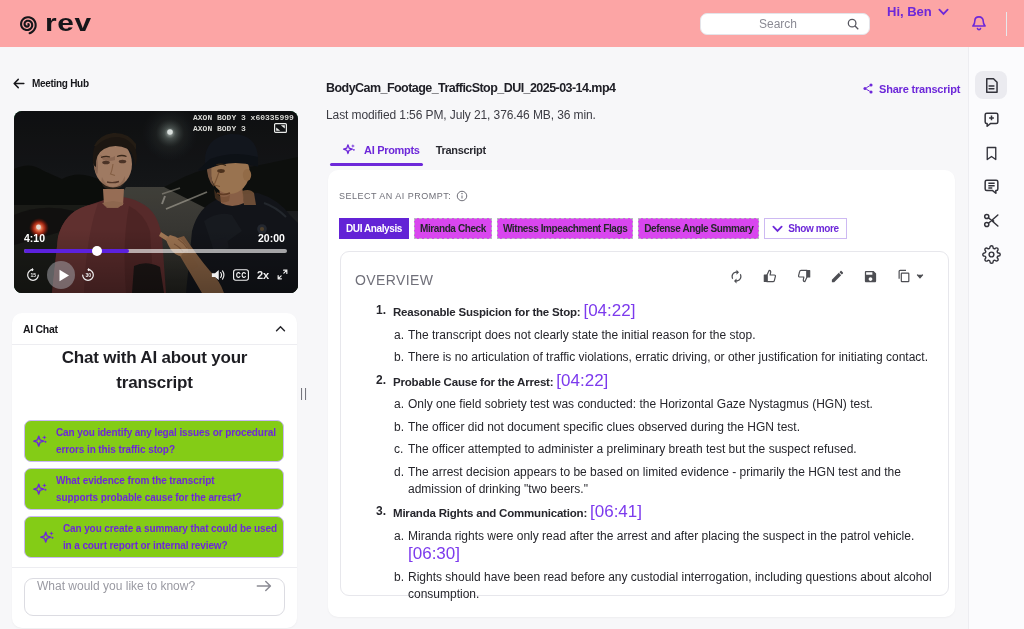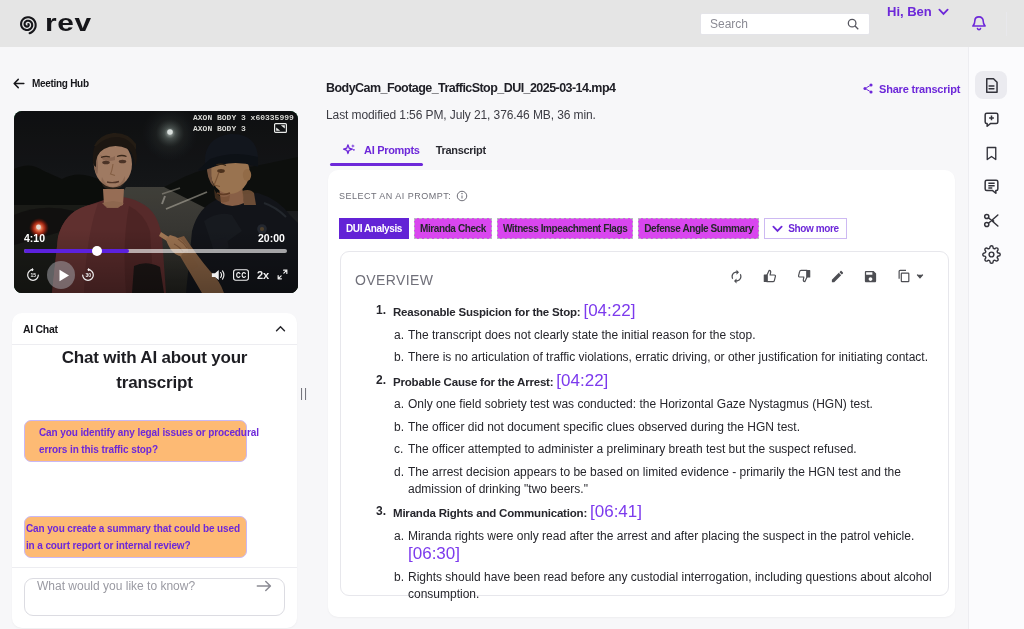--- a/index.html
+++ b/index.html
@@ -1,33 +1,33 @@
 <!DOCTYPE html>
 <html><head>
 <meta charset="utf-8">
 <style>
   * { margin:0; padding:0; box-sizing:border-box; }
   html,body { width:1024px; height:629px; overflow:hidden; font-family:"Liberation Sans", sans-serif; background:#f7f7f9; }
   #root { position:relative; width:1024px; height:629px; }
   
-  #header { position:absolute; left:0; top:0; width:1024px; height:47px; background:#e5e5e5; }
+  #header { position:absolute; left:0; top:0; width:1024px; height:47px; background:#fca5a5;text-align:center; }
   #logo { position:absolute; left:17px; top:10px; display:flex; align-items:center; }
   #logo .word { font-weight:bold; font-size:23px; letter-spacing:0.5px; color:#16161a; margin-left:7px; transform:scaleX(1.3); transform-origin:0 50%; }
-  #search { position:absolute; left:700px; top:13px; width:170px; height:22px; border:1px solid #e4e4e9; border-radius:2px; background:#fff; font-size:12px; color:#8b8b94; display:flex; align-items:center; padding:0 9px; }
+  #search { position:absolute; left:700px; top:13px; width:170px; height:22px; border:1px solid #e4e4e9; border-radius:7px; background:#fff; font-size:12px; color:#8b8b94; display:flex; align-items:center; padding:0 9px; }
   #search .ph { flex:1; }
   #hiben { position:absolute; left:887px; top:4px; font-size:13px; font-weight:bold; color:#6d28d9; display:flex; align-items:center; }
   #belldiv { position:absolute; left:1006px; top:12px; width:1px; height:24px; background:#e8e8ec; }
   
   #backrow { position:absolute; left:13px; top:78px; font-size:10px; letter-spacing:-0.3px; font-weight:bold; color:#16161a; display:flex; align-items:center; gap:7px;}
   #video { position:absolute; left:14px; top:111px; width:284px; height:182px; border-radius:8px; overflow:hidden; background:#15803d; }
   #chat { position:absolute; left:12px; top:313px; width:285px; height:315px; background:#ffffff; border-radius:10px; box-shadow:0 1px 2px rgba(0,0,0,0.04); }
   #chat .hdr { height:32px; display:flex; align-items:center; justify-content:space-between; padding:0 11px; border-bottom:1px solid #ededf1; }
   #chat .hdr .t { font-size:10.5px; letter-spacing:-0.3px; font-weight:bold; color:#16161a; }
   #chat h2 { font-size:17px; letter-spacing:-0.2px; font-weight:bold; color:#1d1d22; text-align:center; margin-top:0px; line-height:25px; }
-  .sugg { position:absolute; left:12px; width:223px; height:42px; border:1px solid #c9b8f5; border-radius:7px; background:#fdba74; display:flex; align-items:center; padding:0 6px 0 7px; gap:7px; }
+  .sugg { position:absolute; left:12px; width:260px; height:42px; border:1px solid #c9b8f5; border-radius:7px; background:#84cc16; display:flex; align-items:center; padding:0 6px 0 7px; gap:7px; }
   .sugg .tx { font-size:10px; letter-spacing:-0.1px; color:#6d28d9; line-height:17px; font-weight:bold; white-space:nowrap; }
   #chatinput { position:absolute; left:12px; top:265px; width:261px; height:38px; border:1px solid #dcdce2; border-radius:9px; display:flex; align-items:flex-start; padding:0 12px; color:#9a9aa2; font-size:12px; }
   #chatdivider { position:absolute; left:0px; top:254px; width:285px; height:1px; background:#ededf1; }
   #handle { position:absolute; left:300px; top:386px; color:#6b6b74; font-size:12px; letter-spacing:1px; }
   
   #title { position:absolute; left:326px; top:81px; font-size:12.5px; letter-spacing:-0.55px; font-weight:bold; color:#202027; }
   #meta { position:absolute; left:326px; top:108px; font-size:12px; letter-spacing:-0.1px; color:#3c3c44; }
   #share { position:absolute; left:862px; top:82px; display:flex; align-items:center; gap:5px; color:#6d28d9; font-size:11px; letter-spacing:-0.2px; font-weight:bold; }
   #tabs { position:absolute; left:342px; top:142px; display:flex; align-items:center; }
   #tab1 { display:flex; align-items:center; gap:7px; color:#6d28d9; font-size:11px; letter-spacing:-0.3px; font-weight:bold; }
@@ -258,20 +258,28 @@
     </div>
     <h2>Chat with AI about your<br>transcript</h2>
     <div class="sugg" style="top:107px;">
       <svg class="spark" width="17" height="17" viewBox="0 0 24 24">
           <path d="M9.5 4.5 L11.3 9.7 L16.5 11.5 L11.3 13.3 L9.5 18.5 L7.7 13.3 L2.5 11.5 L7.7 9.7 Z" fill="none" stroke="#6d28d9" stroke-width="2" stroke-linejoin="round"></path>
           <path d="M17.5 3 L18.3 5.4 L20.7 6.2 L18.3 7 L17.5 9.4 L16.7 7 L14.3 6.2 L16.7 5.4 Z" fill="#6d28d9"></path>
           <circle cx="19" cy="12.5" r="1.4" fill="#6d28d9"></circle>
         </svg>
       <span class="tx">Can you identify any legal issues or procedural<br>errors in this traffic stop?</span>
     </div>
+    <div class="sugg" style="top:155px;">
+      <svg class="spark" width="17" height="17" viewBox="0 0 24 24">
+          <path d="M9.5 4.5 L11.3 9.7 L16.5 11.5 L11.3 13.3 L9.5 18.5 L7.7 13.3 L2.5 11.5 L7.7 9.7 Z" fill="none" stroke="#6d28d9" stroke-width="2" stroke-linejoin="round"></path>
+          <path d="M17.5 3 L18.3 5.4 L20.7 6.2 L18.3 7 L17.5 9.4 L16.7 7 L14.3 6.2 L16.7 5.4 Z" fill="#6d28d9"></path>
+          <circle cx="19" cy="12.5" r="1.4" fill="#6d28d9"></circle>
+        </svg>
+      <span class="tx">What evidence from the transcript<br>supports probable cause for the arrest?</span>
+    </div>
     <div class="sugg" style="top:203px;justify-content:flex-end;">
       <svg class="spark" width="17" height="17" viewBox="0 0 24 24">
           <path d="M9.5 4.5 L11.3 9.7 L16.5 11.5 L11.3 13.3 L9.5 18.5 L7.7 13.3 L2.5 11.5 L7.7 9.7 Z" fill="none" stroke="#6d28d9" stroke-width="2" stroke-linejoin="round"></path>
           <path d="M17.5 3 L18.3 5.4 L20.7 6.2 L18.3 7 L17.5 9.4 L16.7 7 L14.3 6.2 L16.7 5.4 Z" fill="#6d28d9"></path>
           <circle cx="19" cy="12.5" r="1.4" fill="#6d28d9"></circle>
         </svg>
       <span class="tx">Can you create a summary that could be used<br>in a court report or internal review?</span>
     </div>
     <div id="chatdivider"></div>
     <div id="chatinput">

